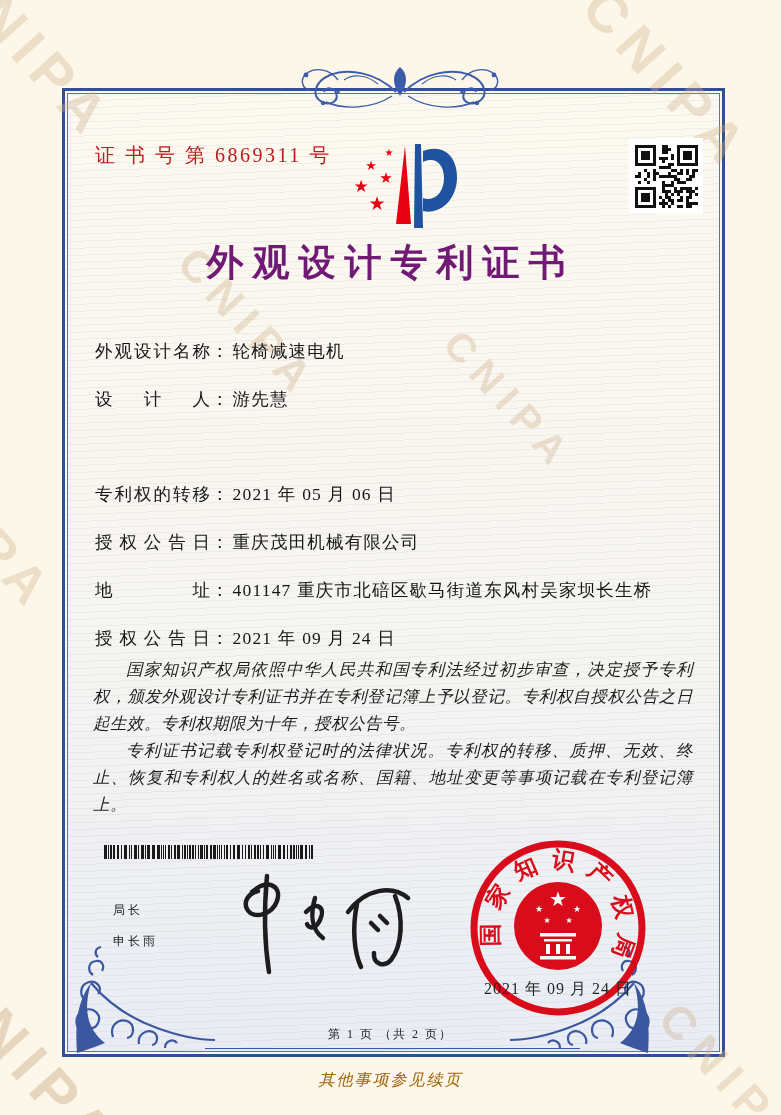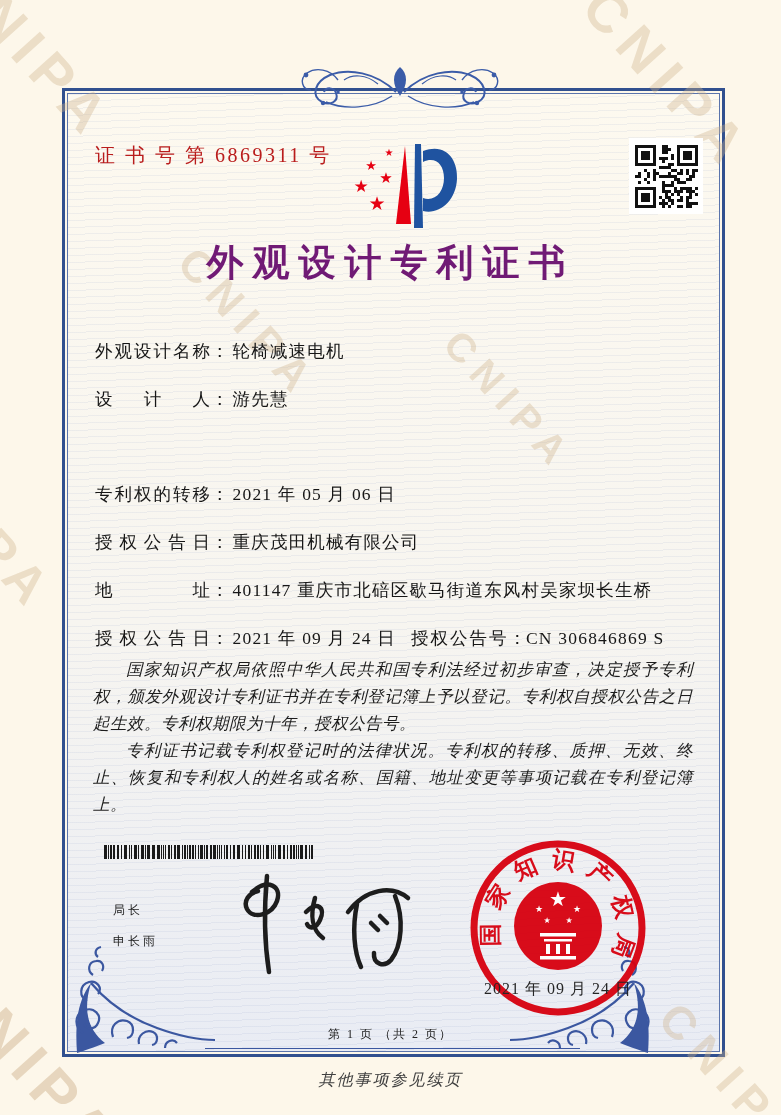--- a/index.html
+++ b/index.html
@@ -56,21 +56,21 @@
   
   .barcode{position:absolute;left:104px;top:845px;z-index:4;}
   .signer{position:absolute;left:113px;top:902px;z-index:4;
     font-family:"Liberation Sans","DejaVu Sans",sans-serif;font-size:12px;color:#1c1c1c;}
   .signer div{margin-bottom:14px;letter-spacing:3px;}
   .sig{position:absolute;left:222px;top:868px;z-index:4;}
   .seal{position:absolute;left:468px;top:838px;z-index:5;opacity:.95;}
   .page-no{position:absolute;left:0;right:0;top:1026px;z-index:4;text-align:center;
     font-size:12px;letter-spacing:2px;color:#222;}
   .continuation{position:absolute;left:0;right:0;top:1070px;text-align:center;z-index:4;
-    font-size:16px;font-style:italic;letter-spacing:2px;color:#404040;}
+    font-size:16px;font-style:italic;letter-spacing:2px;color:#a16207;}
 </style>
 </head>
 <body>
 
 <div class="page">
 
   <div class="frame">
     <div class="frame-inner"></div>
   </div>
 
@@ -280,23 +280,20 @@
     <span class="f-label">专利权的转移</span><span class="f-colon">：</span><span class="f-value">2021 年 05 月 06 日</span>
   </div>
   <div class="field-row" style="top:530px">
     <span class="f-label">授权公告日</span><span class="f-colon">：</span><span class="f-value">重庆茂田机械有限公司</span>
   </div>
   <div class="field-row" style="top:578px">
     <span class="f-label">地址</span><span class="f-colon">：</span><span class="f-value">401147 重庆市北碚区歇马街道东风村吴家坝长生桥</span>
   </div>
   <div class="field-row" style="top:626px">
     <span class="f-label">授权公告日</span><span class="f-colon">：</span><span class="f-value">2021 年 09 月 24 日</span>
-    <span class="gazette">
-      <span class="g-label">授权公告号</span><span>：</span><span class="f-value">CN 306846869 S</span>
-    </span>
   </div>
 
   <div class="paragraphs">
     <p>国家知识产权局依照中华人民共和国专利法经过初步审查，决定授予专利权，颁发外观设计专利证书并在专利登记簿上予以登记。专利权自授权公告之日起生效。专利权期限为十年，授权公告号。</p>
     <p>专利证书记载专利权登记时的法律状况。专利权的转移、质押、无效、终止、恢复和专利权人的姓名或名称、国籍、地址变更等事项记载在专利登记簿上。</p>
   </div>
 
   <svg id="barcode-svg" class="barcode" width="212" height="14" viewBox="0 0 212 14">
       <rect x="0" y="0" width="3" height="14" fill="#1a1a1a"></rect>
       <rect x="4" y="0" width="1" height="14" fill="#1a1a1a"></rect>

